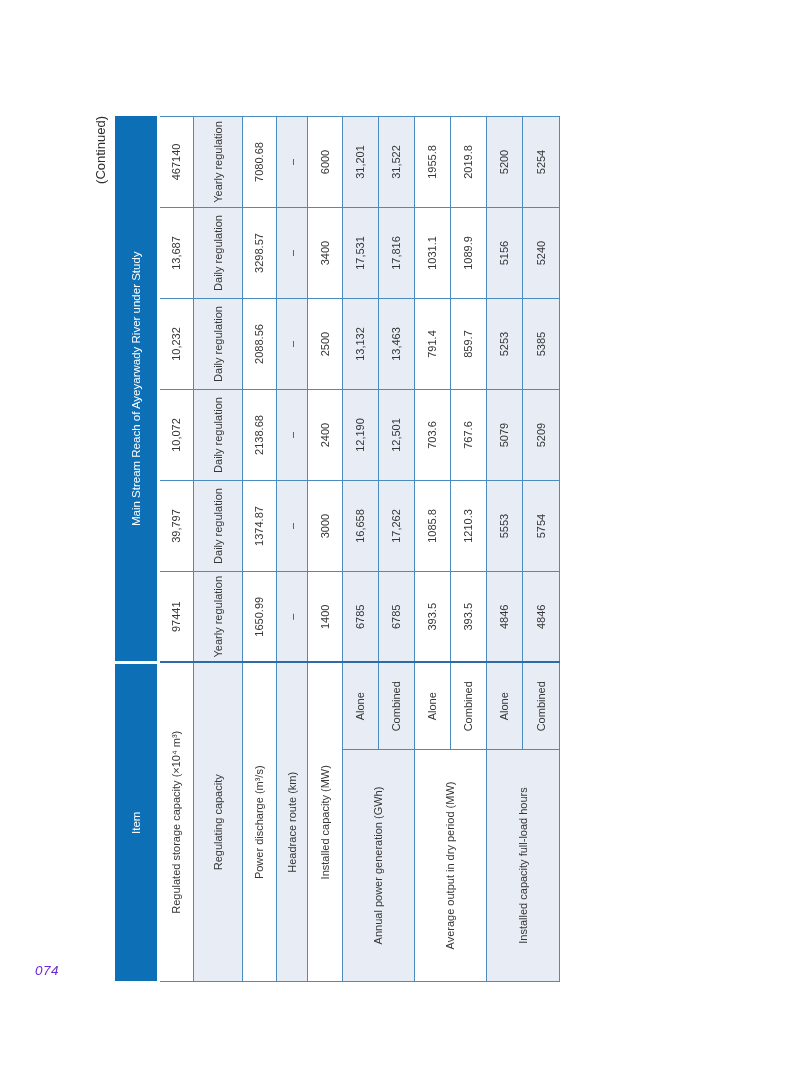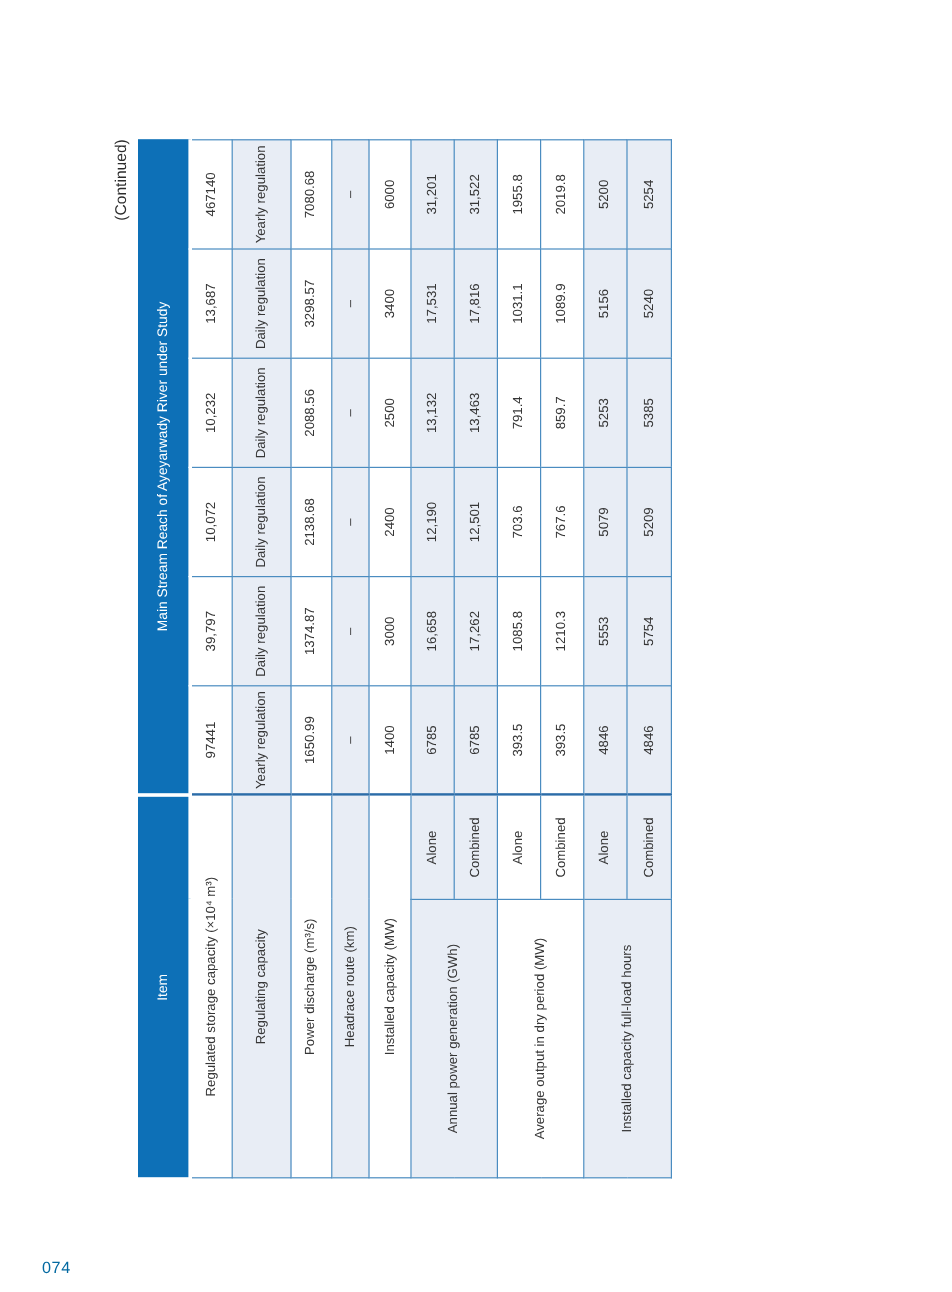--- a/index.html
+++ b/index.html
@@ -55,24 +55,25 @@
     vertical-align:middle;
     color:#363636;
     box-sizing:border-box;
     background:#ffffff;
   }
   tbody td.shade{ background:#e8edf5; }
   tbody td.divider{ border-right:2px solid #2b6ca8; }
   .pagenum{
     position:absolute;
     left:35px;
-    top:1049px;
+    top:963px;
     font-size:13.5px;
     letter-spacing:0.5px;
-    color:#0369a1;
+    color:#6d28d9;
+    font-style:italic;
   }
 </style>
 </head>
 <body>
 
 <div class="rot-wrap">
   <div class="continued">(Continued)</div>
   <table class="main">
     <colgroup>
       <col style="width:232px">

